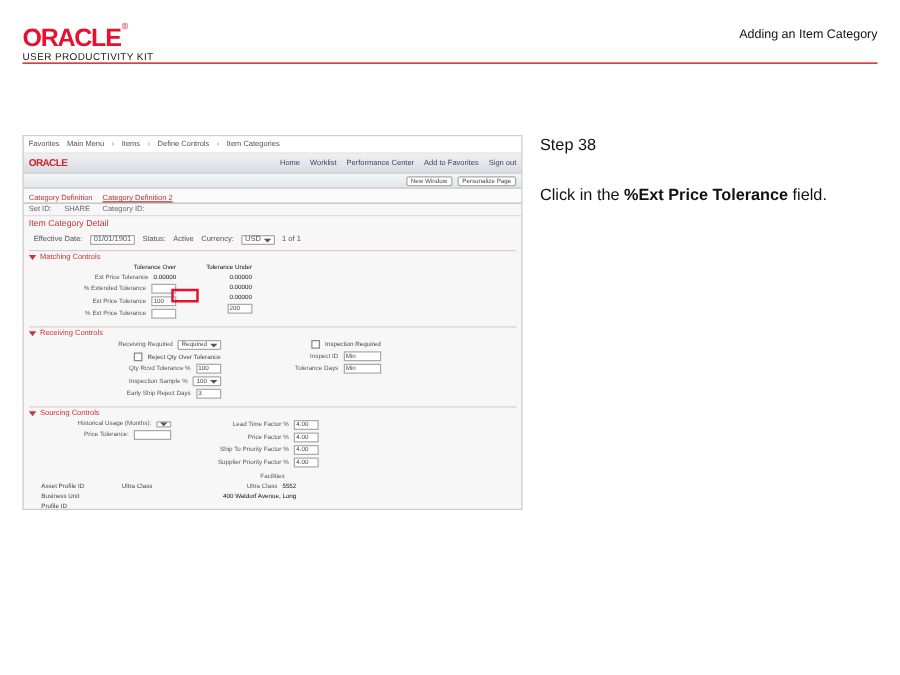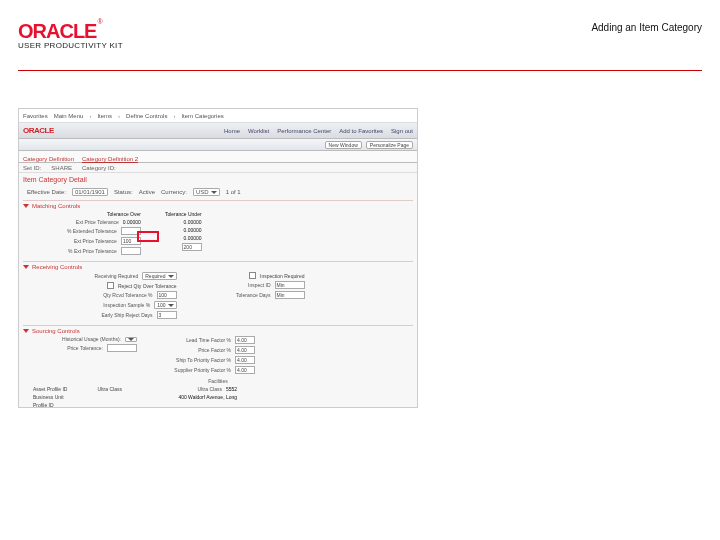--- a/index.html
+++ b/index.html
@@ -3,21 +3,21 @@
 <meta charset="utf-8">
 <style>
 *{margin:0;padding:0;box-sizing:border-box;font-family:Arial,Helvetica,sans-serif}
 body{width:720px;height:540px;background:#fff;position:relative;overflow:hidden}
 
 .header{position:absolute;top:20px;left:18px;right:18px;height:40px}
 .logo-block{display:flex;flex-direction:column}
 .oracle-logo{display:flex;align-items:center;gap:1px}
 .oracle-logo span.l{font-family:Arial;font-weight:900;font-size:20px;color:#e8102e;letter-spacing:-1px}
 .oracle-logo .tm{font-size:7px;color:#e8102e;position:relative;top:-10px}
-.upk{font-size:8px;letter-spacing:0.3px;color:#222;border-bottom:1px solid #c00;padding-bottom:20px;margin-top:-2px}
+.upk{font-size:8px;letter-spacing:0.3px;color:#222;border-bottom:1px solid #c00;padding-bottom:0;margin-top:-2px}
 .page-title{position:absolute;top:2px;right:0;font-size:10px;color:#111}
 
 .content{position:absolute;top:108px;left:18px;right:18px;height:310px;display:flex}
 .shot{width:400px;height:300px;border:1px solid #ccc;background:#f7f7f7;font-size:6px;color:#444;position:relative;overflow:hidden}
 .instr{flex:1;padding:0 0 0 14px;font-size:13px;color:#111;display:flex;flex-direction:column;gap:24px}
 .instr .step{font-weight:400}
 .instr .body{line-height:1.4}
 
 .topbar{height:14px;background:#fff;border-bottom:1px solid #ddd;display:flex;align-items:center;padding:0 4px;gap:6px}
 .topbar .arrow{color:#888}
@@ -271,13 +271,19 @@
           <div class="row">
               <span class="val">400 Waldorf Avenue, Long</span>
             </div>
         </div>
       </div>
     </div>
 
     <div class="hl-target"></div>
   </div>
 
+  <div class="instr">
+    <div class="step">Step 38</div>
+    <div class="body">
+      <span>Click in the </span><b>%Ext Price Tolerance</b><span> field.</span>
+    </div>
+  </div>
 </div>
 
 </body></html>

